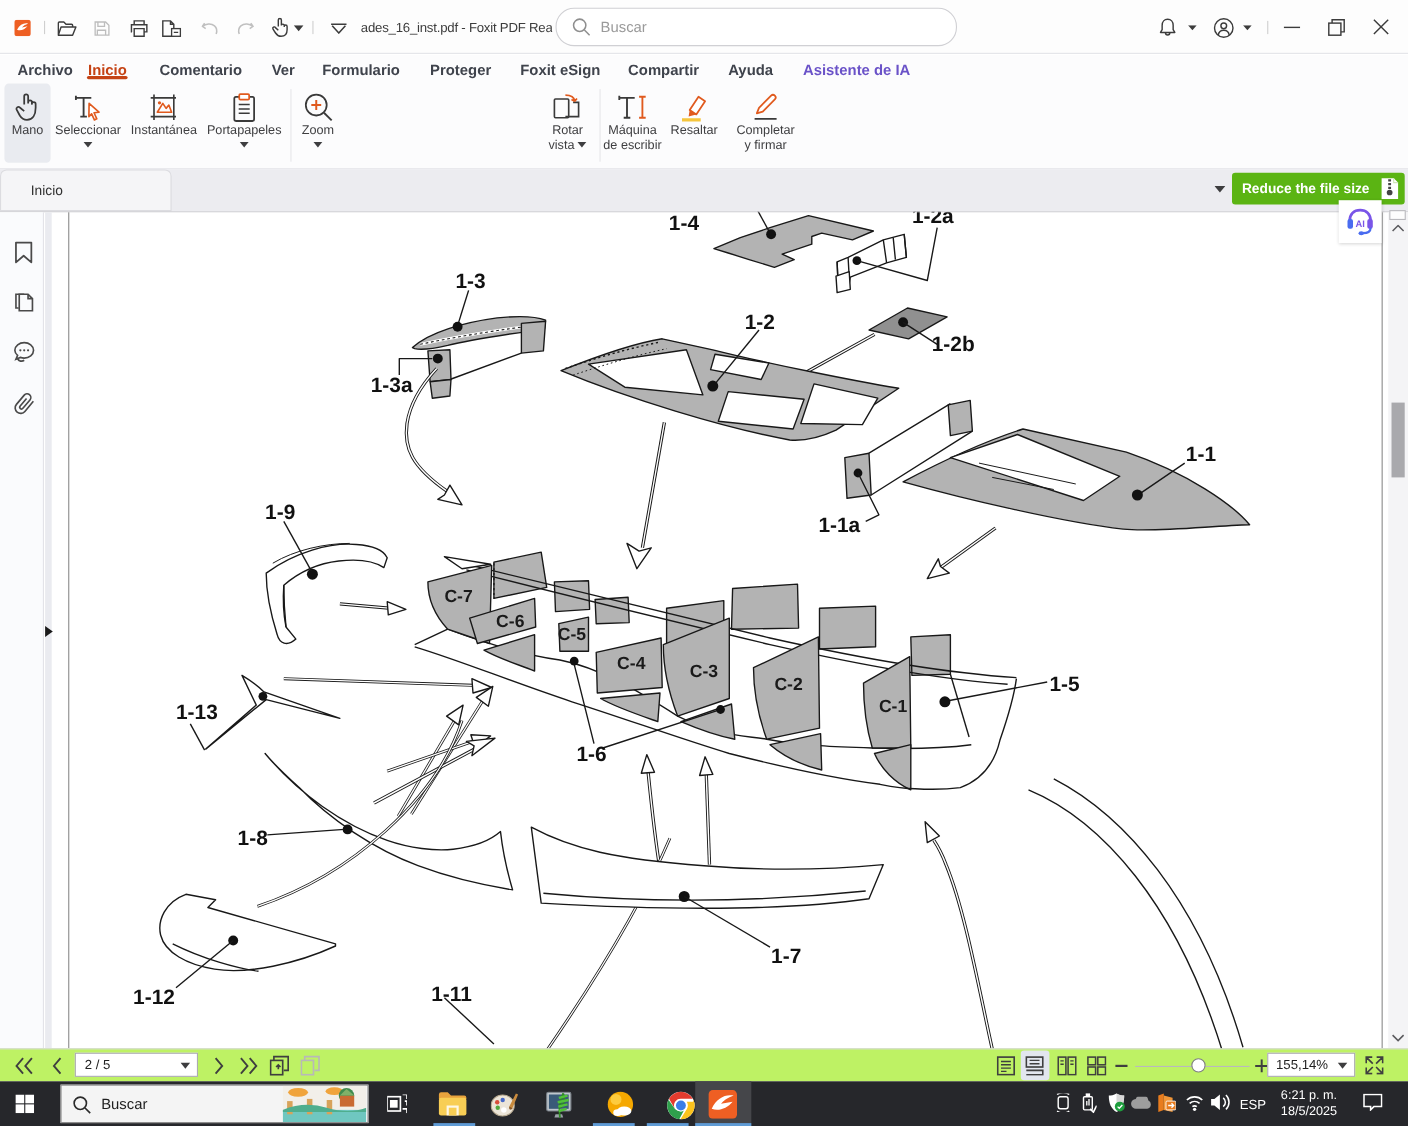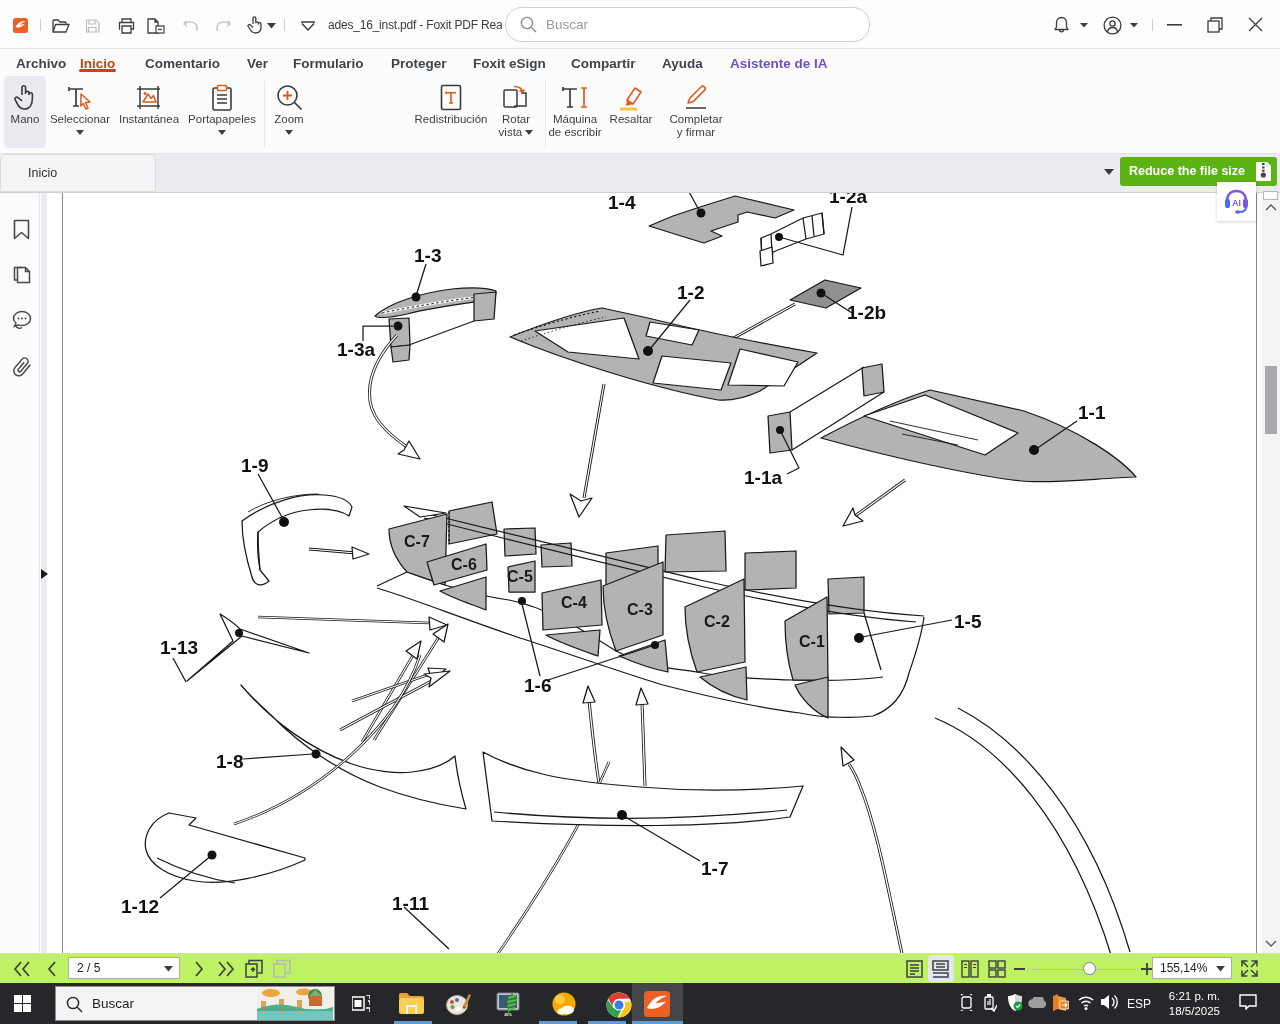--- a/index.html
+++ b/index.html
@@ -380,27 +380,20 @@
     </div>
     <div class="rsep" style="left:264px"></div>
     <div class="rbtn" style="left:271px;width:36px">
       <svg class="ic" width="27" height="27" viewBox="0 0 27 27">
           <circle cx="11.5" cy="11.5" r="9.5" fill="none" stroke="#3a3a3a" stroke-width="1.6"></circle>
           <path d="M18.5,18.5 L25.5,25.5" stroke="#3a3a3a" stroke-width="1.7"></path>
           <path d="M11.5,7 L11.5,16 M7,11.5 L16,11.5" stroke="#e05a1e" stroke-width="1.8"></path>
         </svg>
       Zoom<br><span class="caret"></span>
     </div>
-    <div class="rbtn" style="left:412px;width:78px">
-      <svg class="ic" width="24" height="27" viewBox="0 0 24 27">
-          <rect x="2.5" y="1.5" width="19" height="24" rx="1.5" fill="none" stroke="#3a3a3a" stroke-width="1.6"></rect>
-          <path d="M7,7.5 L7,10 M7,8.7 L17,8.7 M12,8.7 L12,19 M10,19 L14,19" stroke="#e05a1e" stroke-width="1.6" fill="none"></path>
-        </svg>
-      Redistribución
-    </div>
     <div class="rbtn" style="left:492px;width:48px">
       <svg class="ic" width="28" height="27" viewBox="0 0 28 27">
           <rect x="2" y="6" width="13" height="17" rx="1" fill="none" stroke="#3a3a3a" stroke-width="1.5"></rect>
           <path d="M19,9 L24,9 L24,22 L12,22" fill="none" stroke="#3a3a3a" stroke-width="1.5"></path>
           <path d="M12,2.5 C17,2.5 20,4.5 20.5,8 M20.5,8 L17.5,6.5 M20.5,8 L22.5,5.5" fill="none" stroke="#e05a1e" stroke-width="1.6"></path>
         </svg>
       Rotar<br>vista <span class="caret"></span>
     </div>
     <div class="rsep" style="left:545px"></div>
     <div class="rbtn" style="left:543px;width:64px">
@@ -658,19 +651,19 @@
       </svg>
     <svg class="tbico" style="left:1077px;top:11px" width="18" height="16" viewBox="0 0 18 16">
         <path d="M2,6 a10,10 0 0 1 14,0 M4.5,9 a7,7 0 0 1 9,0 M7,12 a3.5,3.5 0 0 1 4,0" fill="none" stroke="#fff" stroke-width="1.5"></path>
         <circle cx="9" cy="14.5" r="1.5" fill="#fff"></circle>
       </svg>
     <svg class="tbico" style="left:1100px;top:10px" width="19" height="18" viewBox="0 0 19 18">
         <path d="M1,6 L4,6 L9,2 L9,16 L4,12 L1,12 Z" fill="#fff"></path>
         <path d="M12,5 a5,5 0 0 1 0,8 M14.5,2.5 a9,9 0 0 1 0,13" stroke="#fff" stroke-width="1.4" fill="none"></path>
       </svg>
     <div id="traytxt" style="left:1127px;top:14px;font-size:12px">ESP</div>
-    <div id="traytxt2" style="position:absolute;left:1160px;top:6px;width:60px;text-align:right;color:#fff;font-size:11.5px;line-height:14.5px">6:21 p. m.<br>18/5/2025</div>
+    <div id="traytxt2" style="position:absolute;left:1160px;top:6px;width:60px;text-align:center;color:#fff;font-size:11.5px;line-height:14.5px">6:21 p. m.<br>18/5/2025</div>
     <svg class="tbico" style="left:1239px;top:11px" width="18" height="16" viewBox="0 0 18 16">
         <path d="M1,1 L17,1 L17,12 L10,12 L7,15 L7,12 L1,12 Z" fill="none" stroke="#fff" stroke-width="1.4"></path>
       </svg>
   </div>
 
 </div>
 
 </body></html>

